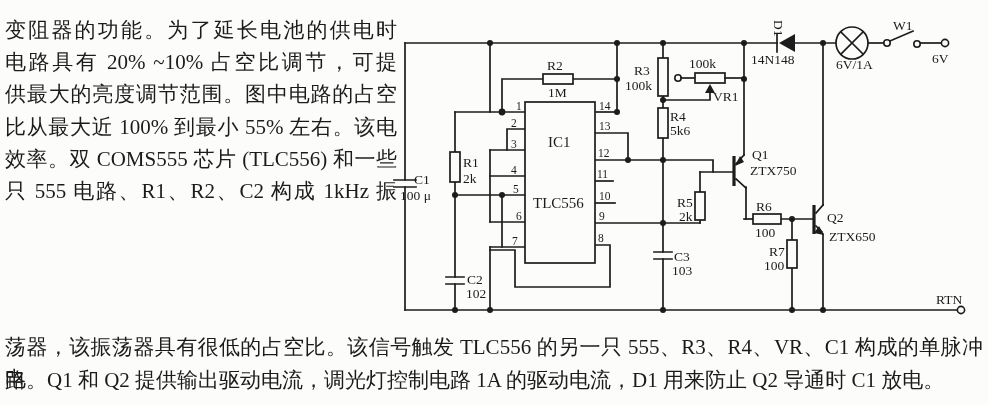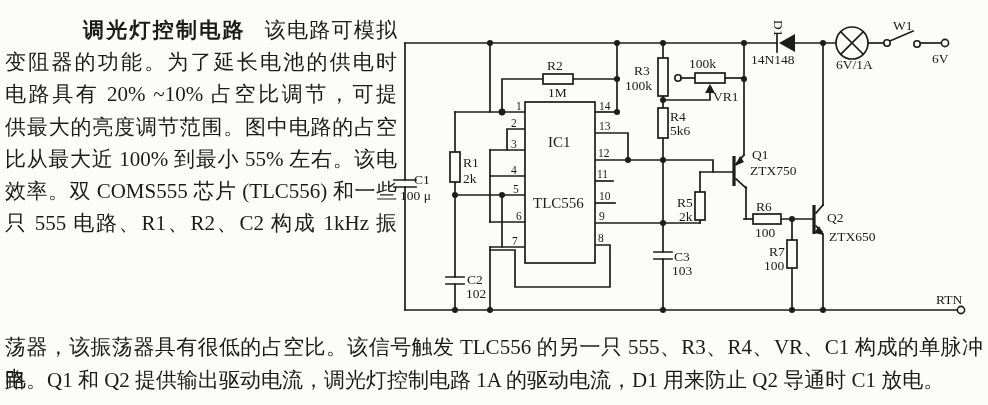--- a/index.html
+++ b/index.html
@@ -38,21 +38,20 @@
   .lbl{font-family:"Liberation Serif","DejaVu Serif",serif;font-size:13.5px;fill:#1b1b1b;}
   .lbl-big{font-size:15px;}
   .pin{font-family:"Liberation Serif","DejaVu Serif",serif;font-size:11.5px;fill:#1b1b1b;}
 </style>
 </head>
 <body>
 
 <div class="page">
 
   <div class="text-col">
-    <div class="line line-first"><span class="article-title">调光灯控制电路</span><span class="title-gap"></span><span>该电路可模拟</span></div>
     <div class="line">变阻器的功能。为了延长电池的供电时</div>
     <div class="line">电路具有 20% ~10% 占空比调节，可提</div>
     <div class="line">供最大的亮度调节范围。图中电路的占空</div>
     <div class="line">比从最大近 100% 到最小 55% 左右。该电</div>
     <div class="line">效率。双 COMS555 芯片 (TLC556) 和一些</div>
     <div class="line">只 555 电路、R1、R2、C2 构成 1kHz 振</div>
   </div>
 
   <div class="text-bottom">
     <div class="line">荡器，该振荡器具有很低的占空比。该信号触发 TLC556 的另一只 555、R3、R4、VR、C1 构成的单脉冲电</div>

